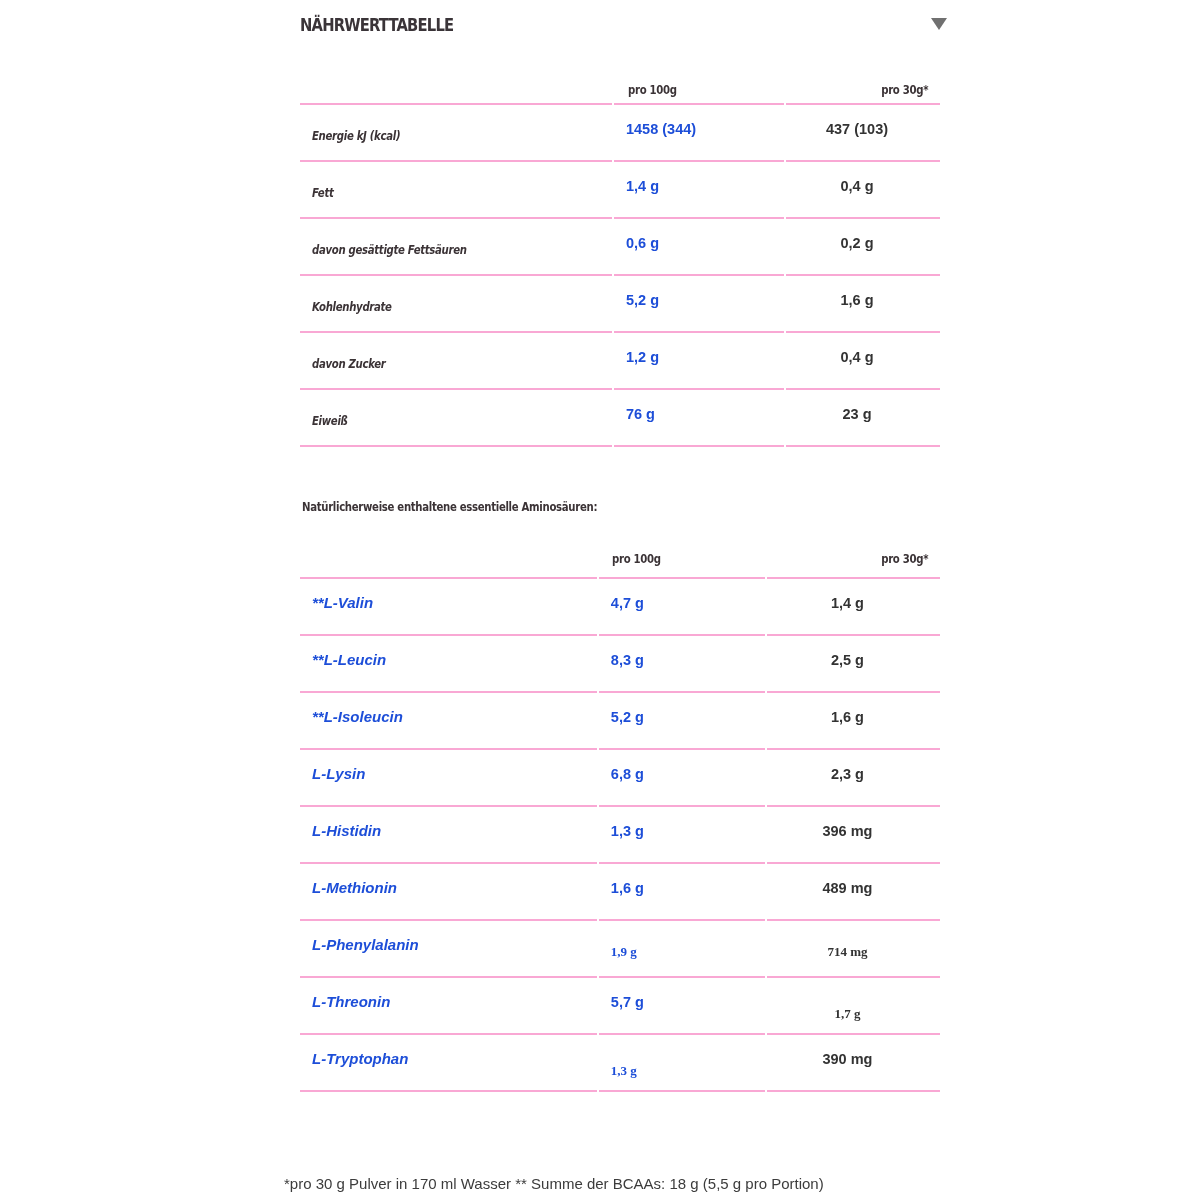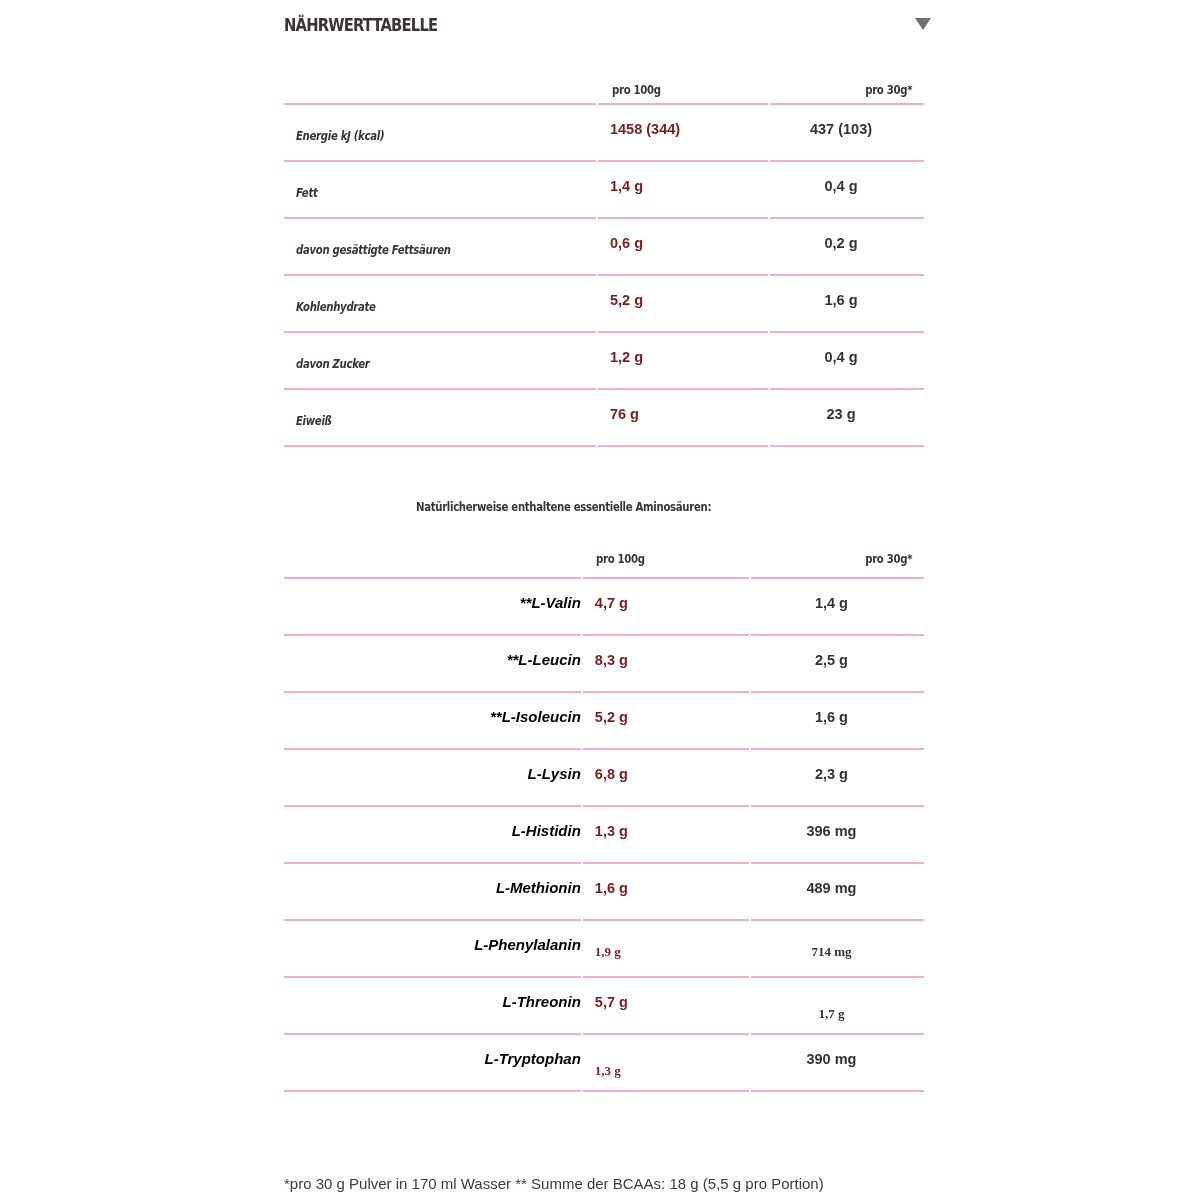--- a/index.html
+++ b/index.html
@@ -1,35 +1,35 @@
 <!DOCTYPE html>
 <html><head>
 <meta charset="utf-8">
 <style>
   html, body { margin:0; padding:0; background:#ffffff; }
   body { width:1200px; height:1200px; position:relative; overflow:hidden; font-family:"Liberation Sans", sans-serif; color:#333; }
-  .wrap { position:absolute; left:284px; top:0; width:640px; }
+  .wrap { position:absolute; left:300px; top:0; width:640px; }
   .title-row { position:relative; height:50px; }
   .title { position:absolute; left:0; top:14px; font-family:"DejaVu Sans", sans-serif; font-weight:bold; font-size:18px; letter-spacing:-1px; color:#3a3438; transform:scaleX(0.82); transform-origin:left center; }
   .caret { position:absolute; left:631px; top:18px; width:0; height:0; border-left:8px solid transparent; border-right:8px solid transparent; border-top:12px solid #707070; cursor:pointer; }
   table { border-collapse:separate; border-spacing:2px 0; width:644px; margin-left:-2px; }
   th, td { border-bottom:2px solid #f9a8d4; padding:0; vertical-align:top; }
   .condensed { font-family:"DejaVu Sans", sans-serif; font-weight:bold; transform:scaleX(0.78); transform-origin:left center; display:inline-block; white-space:nowrap; letter-spacing:-0.4px; color:#3b3336; }
   .condensed.r { transform-origin:right center; }
   .hdr th { height:55px; font-size:13px; text-align:left; vertical-align:top; padding-top:32px; box-sizing:border-box; }
   .t1 tr.row td { height:57px; box-sizing:border-box; }
   .lbl { padding-left:12px; font-size:13px;font-style:italic; }
   .lbl span { margin-top:23px; }
-  .v100 { padding-left:12px; font-size:14.5px; font-weight:bold; font-family:"Liberation Sans", sans-serif; color:#7f1d1d; }
+  .v100 { padding-left:12px; font-size:14.5px; font-weight:bold; font-family:"Liberation Sans", sans-serif; color:#1d4ed8; }
   .v100 span, .v30 span { margin-top:16px; display:inline-block; }
   .v30 { text-align:center; padding-right:12px; font-size:14.5px; font-weight:bold; color:#333; }
-  .amino-title { margin:52px 0 0 2px; height:52px; font-size:13px;text-align:center; }
+  .amino-title { margin:52px 0 0 2px; height:52px; font-size:13px; }
   .t2 .hdr th { height:28px; padding-top:0; padding-left:13px; }
   .t2 tr.row td { height:57px; box-sizing:border-box; }
-  .t2 .lbl { font-family:"Liberation Sans", sans-serif; font-weight:bold; font-size:15px; color:#000000;text-align:right; }
+  .t2 .lbl { font-family:"Liberation Sans", sans-serif; font-weight:bold; font-size:15px; color:#1d4ed8; }
   .t2 .lbl span { margin-top:15px; display:inline-block; }
   .serif-small { font-family:"Liberation Serif", serif !important; font-size:13px !important; }
   .serif-small span { margin-top:23px !important; }
   .footnote { position:absolute; left:284px; top:1175px; font-size:15px; color:#3c3c3c; white-space:nowrap; }
   .col1 { width:310px; } .col2 { width:169px; } .col3 { width:153px; }
   .t2 .col1 { width:295px; } .t2 .col2 { width:165px; } .t2 .col3 { width:172px; }
 </style>
 </head>
 <body>
 

